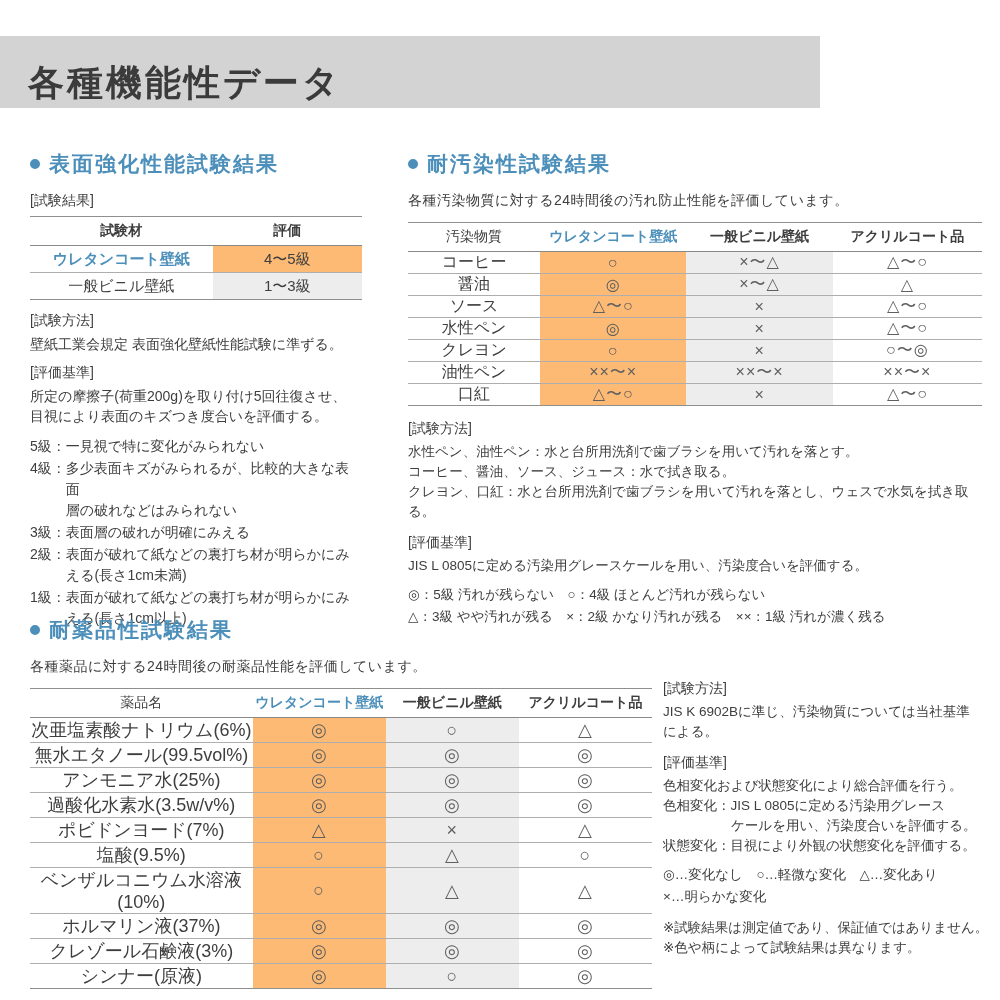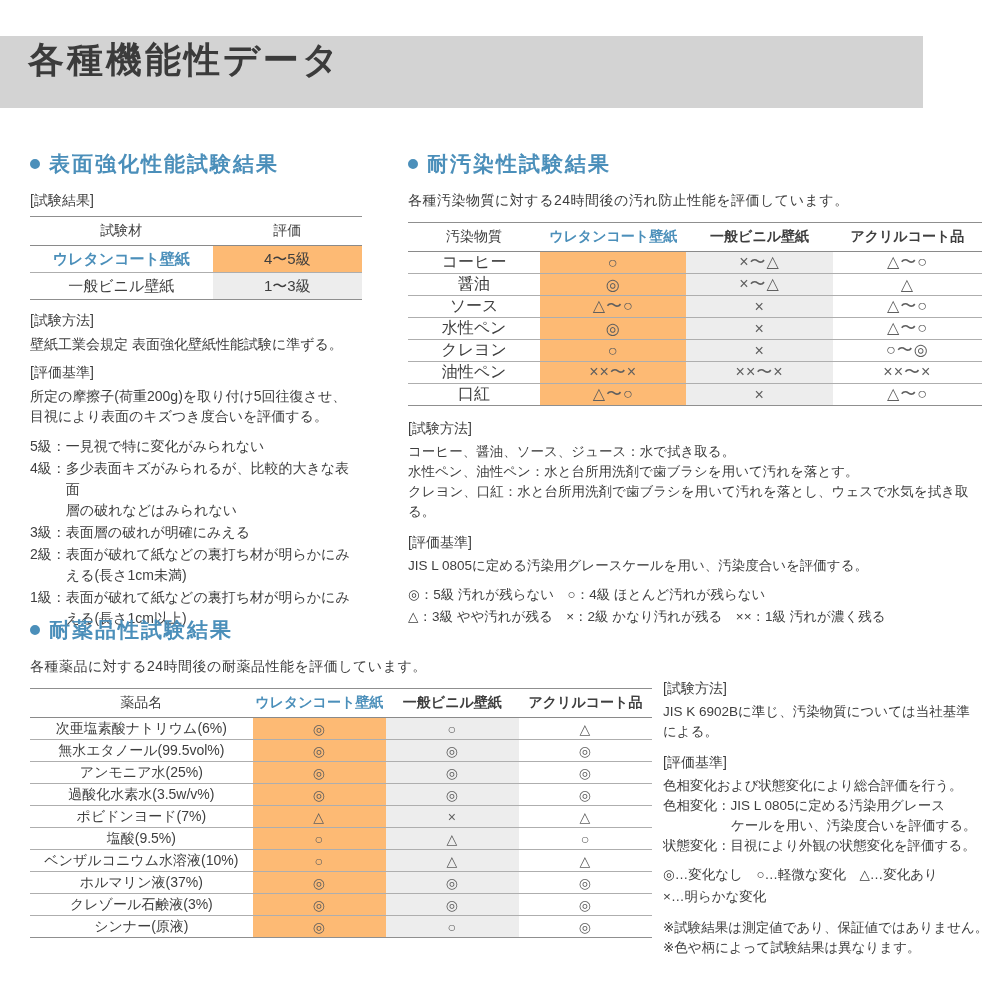--- a/index.html
+++ b/index.html
@@ -9,22 +9,22 @@
     color:#3e3e3e;
     -webkit-font-smoothing: antialiased;
   }
   .page {
     position:relative; width:1000px; height:1000px;
     background:#ffffff; overflow:hidden;
   }
 
   
   .header-bar {
-    position:absolute; left:0; top:36px; width:923px; height:72px;
-    background:#d3d3d3; display:flex; align-items:flex-start;
+    position:absolute; left:0; top:36px; width:820px; height:72px;
+    background:#d3d3d3; display:flex; align-items:flex-end;
   }
   .header-bar h1 {
     margin-left:28px; font-size:36px; font-weight:bold;
     color:#3b3b3b; letter-spacing:3px;
   }
 
   
   .sec { position:absolute; }
   .sec1 { left:30px;  top:150px; width:332px; }
   .sec2 { left:408px; top:150px; width:574px; }
@@ -49,32 +49,32 @@
   table { border-collapse:collapse; width:100%; table-layout:fixed; }
   thead tr { border-top:1px solid #8f8f8f; border-bottom:1px solid #8a8a8a; }
   tbody tr { border-bottom:1px solid #aeaeae; }
   tbody tr:last-child { border-bottom:1px solid #8f8f8f; }
   th { font-weight:bold; font-size:14px; color:#3e3e3e; text-align:center; }
   th.plain { font-weight:normal; }
   th.blue-h { color:#4b8fba; }
   td { text-align:center; color:#3e3e3e; }
 
   .t1 { margin:6px 0 12px 0; }
-  .t1 th { height:29px; font-weight:normal; font-size:14px; }
+  .t1 th { height:29px; font-weight:bold; font-size:14px; }
   .t1 td { height:27px; font-size:15px; }
   .t1 col.c1 { width:55%; } .t1 col.c2 { width:45%; }
   .blue-text { color:#4b8fba; font-weight:bold; }
 
   .t2 { margin-bottom:14px; }
   .t2 th { height:29px; }
   .t2 td { height:21px; font-size:16px; }
   .t2 col.c1 { width:23%; } .t2 col.c2 { width:25.5%; }
   .t2 col.c3 { width:25.5%; } .t2 col.c4 { width:26%; }
 
-  .t3 td { height:22px; font-size:14px;margin-top:32px; }
+  .t3 td { height:22px; font-size:18px;margin-top:32px; }
   .t3 th { height:29px; }
   .t3 col.c1 { width:35.8%; } .t3 col.c2 { width:21.4%; }
   .t3 col.c3 { width:21.4%; } .t3 col.c4 { width:21.4%; }
 
   .cb { background:#fdba74; }   
   .cg { background:#ededed; }   
   .sym { color:#5f5f5f; letter-spacing:1px; }
 
   
   .grades { margin-top:10px; }
@@ -234,22 +234,22 @@
           <td>口紅</td>
           <td class="cb sym">△〜○</td>
           <td class="cg sym">×</td>
           <td class="sym">△〜○</td>
         </tr>
       </tbody>
     </table>
 
     <div class="notes">
       <div class="blabel">[試験方法]</div>
+      <div class="note-line">水性ペン、油性ペン：水と台所用洗剤で歯ブラシを用いて汚れを落とす。</div>
       <div class="note-line">コーヒー、醤油、ソース、ジュース：水で拭き取る。</div>
-      <div class="note-line">水性ペン、油性ペン：水と台所用洗剤で歯ブラシを用いて汚れを落とす。</div>
       <div class="note-line">クレヨン、口紅：水と台所用洗剤で歯ブラシを用いて汚れを落とし、ウェスで水気を拭き取る。</div>
       <div class="blabel">[評価基準]</div>
       <div class="note-line">JIS L 0805に定める汚染用グレースケールを用い、汚染度合いを評価する。</div>
       <div class="legend">
         <div class="note-line">◎：5級 汚れが残らない　○：4級 ほとんど汚れが残らない</div>
         <div class="note-line">△：3級 やや汚れが残る　×：2級 かなり汚れが残る　××：1級 汚れが濃く残る</div>
       </div>
     </div>
   </section>
 

